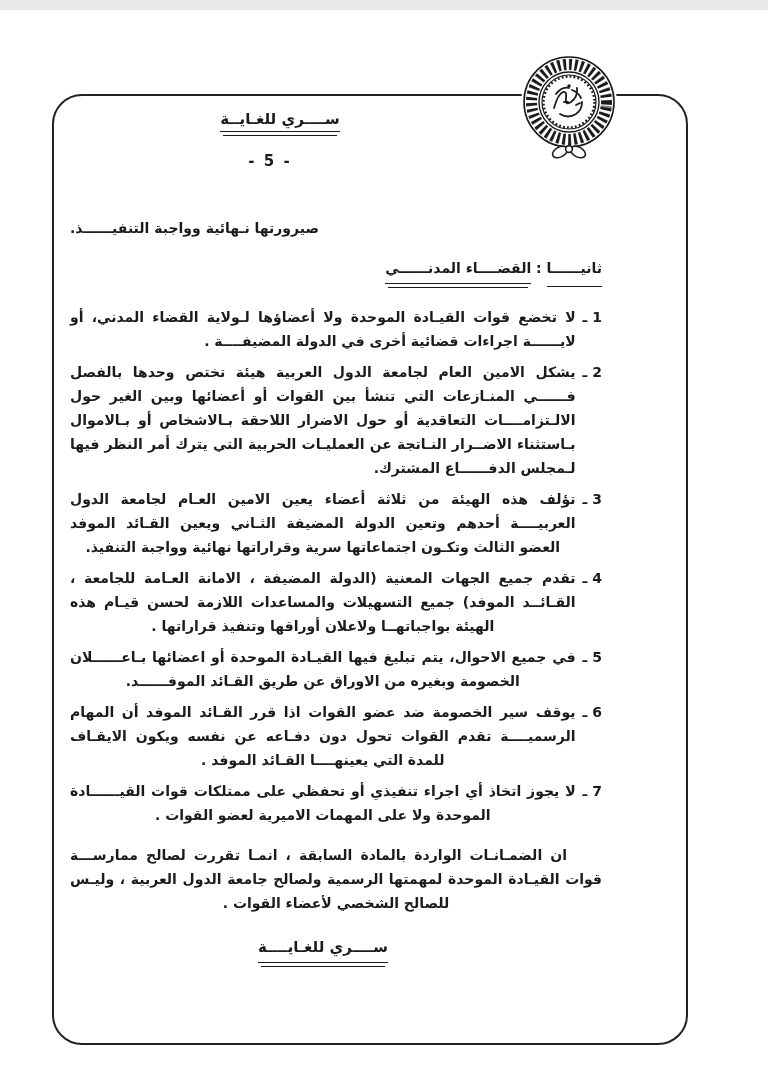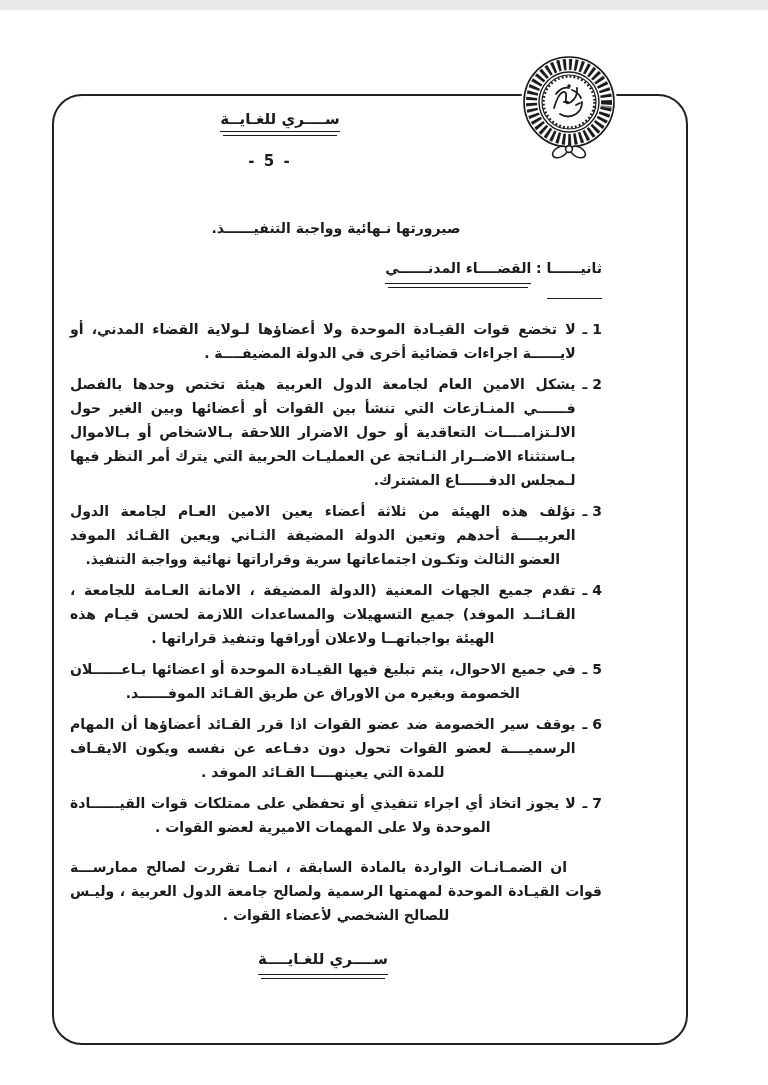--- a/index.html
+++ b/index.html
@@ -19,23 +19,23 @@
   }
   .page-num{
     position:absolute; top:142px; left:225px; width:90px;
     text-align:center; font-size:15px; letter-spacing:2px; z-index:3;
   }
   .emblem{ position:absolute; left:520px; top:40px; z-index:4; }
   .content{
     position:absolute; top:206px; left:70px; width:532px;
     font-size:14px; line-height:24px; z-index:2; direction:rtl;
   }
-  .intro{ margin:0 0 16px 0; text-align:center; }
+  .intro{ margin:0 0 16px 0; text-align:left; }
   .heading{ margin:0 0 18px 0; text-align:right; }
-  .u1{ display:inline-block; border-bottom:1.5px solid var(--ink); padding-bottom:18px; }
+  .u1{ display:inline-block; border-bottom:1.5px solid var(--ink); padding-bottom:6px; }
   .u2{ display:inline-block; position:relative; border-bottom:1.5px solid var(--ink); padding-bottom:3px; }
   .u2::after{
     content:""; position:absolute; left:3px; right:3px; bottom:-5px;
     border-bottom:1.5px solid var(--ink);
   }
   .item{ display:flex; direction:rtl; gap:7px; margin-bottom:7px; }
   .item .num{ white-space:nowrap; }
   .item .txt{ flex:1; text-align:justify; }
   .item.last-center .txt{ text-align-last:center; }
   .article-title{
@@ -120,21 +120,21 @@
       <div class="txt">تقدم جميع الجهات المعنية (الدولة المضيفة ، الامانة العـامة للجامعة ، القـائــد الموفد) جميع التسهيلات والمساعدات اللازمة لحسن قيـام هذه الهيئة بواجباتهــا ولاعلان أوراقها وتنفيذ قراراتها .</div>
     </div>
 
     <div class="item last-center">
       <span class="num">5 ـ</span>
       <div class="txt">في جميع الاحوال، يتم تبليغ فيها القيـادة الموحدة أو اعضائها بـاعــــــلان الخصومة وبغيره من الاوراق عن طريق القـائد الموفــــــد.</div>
     </div>
 
     <div class="item last-center">
       <span class="num">6 ـ</span>
-      <div class="txt">يوقف سير الخصومة ضد عضو القوات اذا قرر القـائد أعضاؤها أن المهام الرسميــــة لعضو القوات تحول دون دفـاعه عن نفسه ويكون الايقـاف للمدة التي يعينهــــا القـائد الموفد .</div>
+      <div class="txt">يوقف سير الخصومة ضد عضو القوات اذا قرر القـائد الموفد أن المهام الرسميــــة تقدم القوات تحول دون دفـاعه عن نفسه ويكون الايقـاف للمدة التي يعينهــــا القـائد الموفد .</div>
     </div>
 
     <div class="item last-center">
       <span class="num">7 ـ</span>
       <div class="txt">لا يجوز اتخاذ أي اجراء تنفيذي أو تحفظي على ممتلكات قوات القيــــــادة الموحدة ولا على المهمات الاميرية لعضو القوات .</div>
     </div>
 
 
 
     <p class="closing">ان الضمـانـات الواردة بالمادة السابقة ، انمـا تقررت لصالح ممارســـة قوات القيـادة الموحدة لمهمتها الرسمية ولصالح جامعة الدول العربية ، وليـس للصالح الشخصي لأعضاء القوات .</p>

